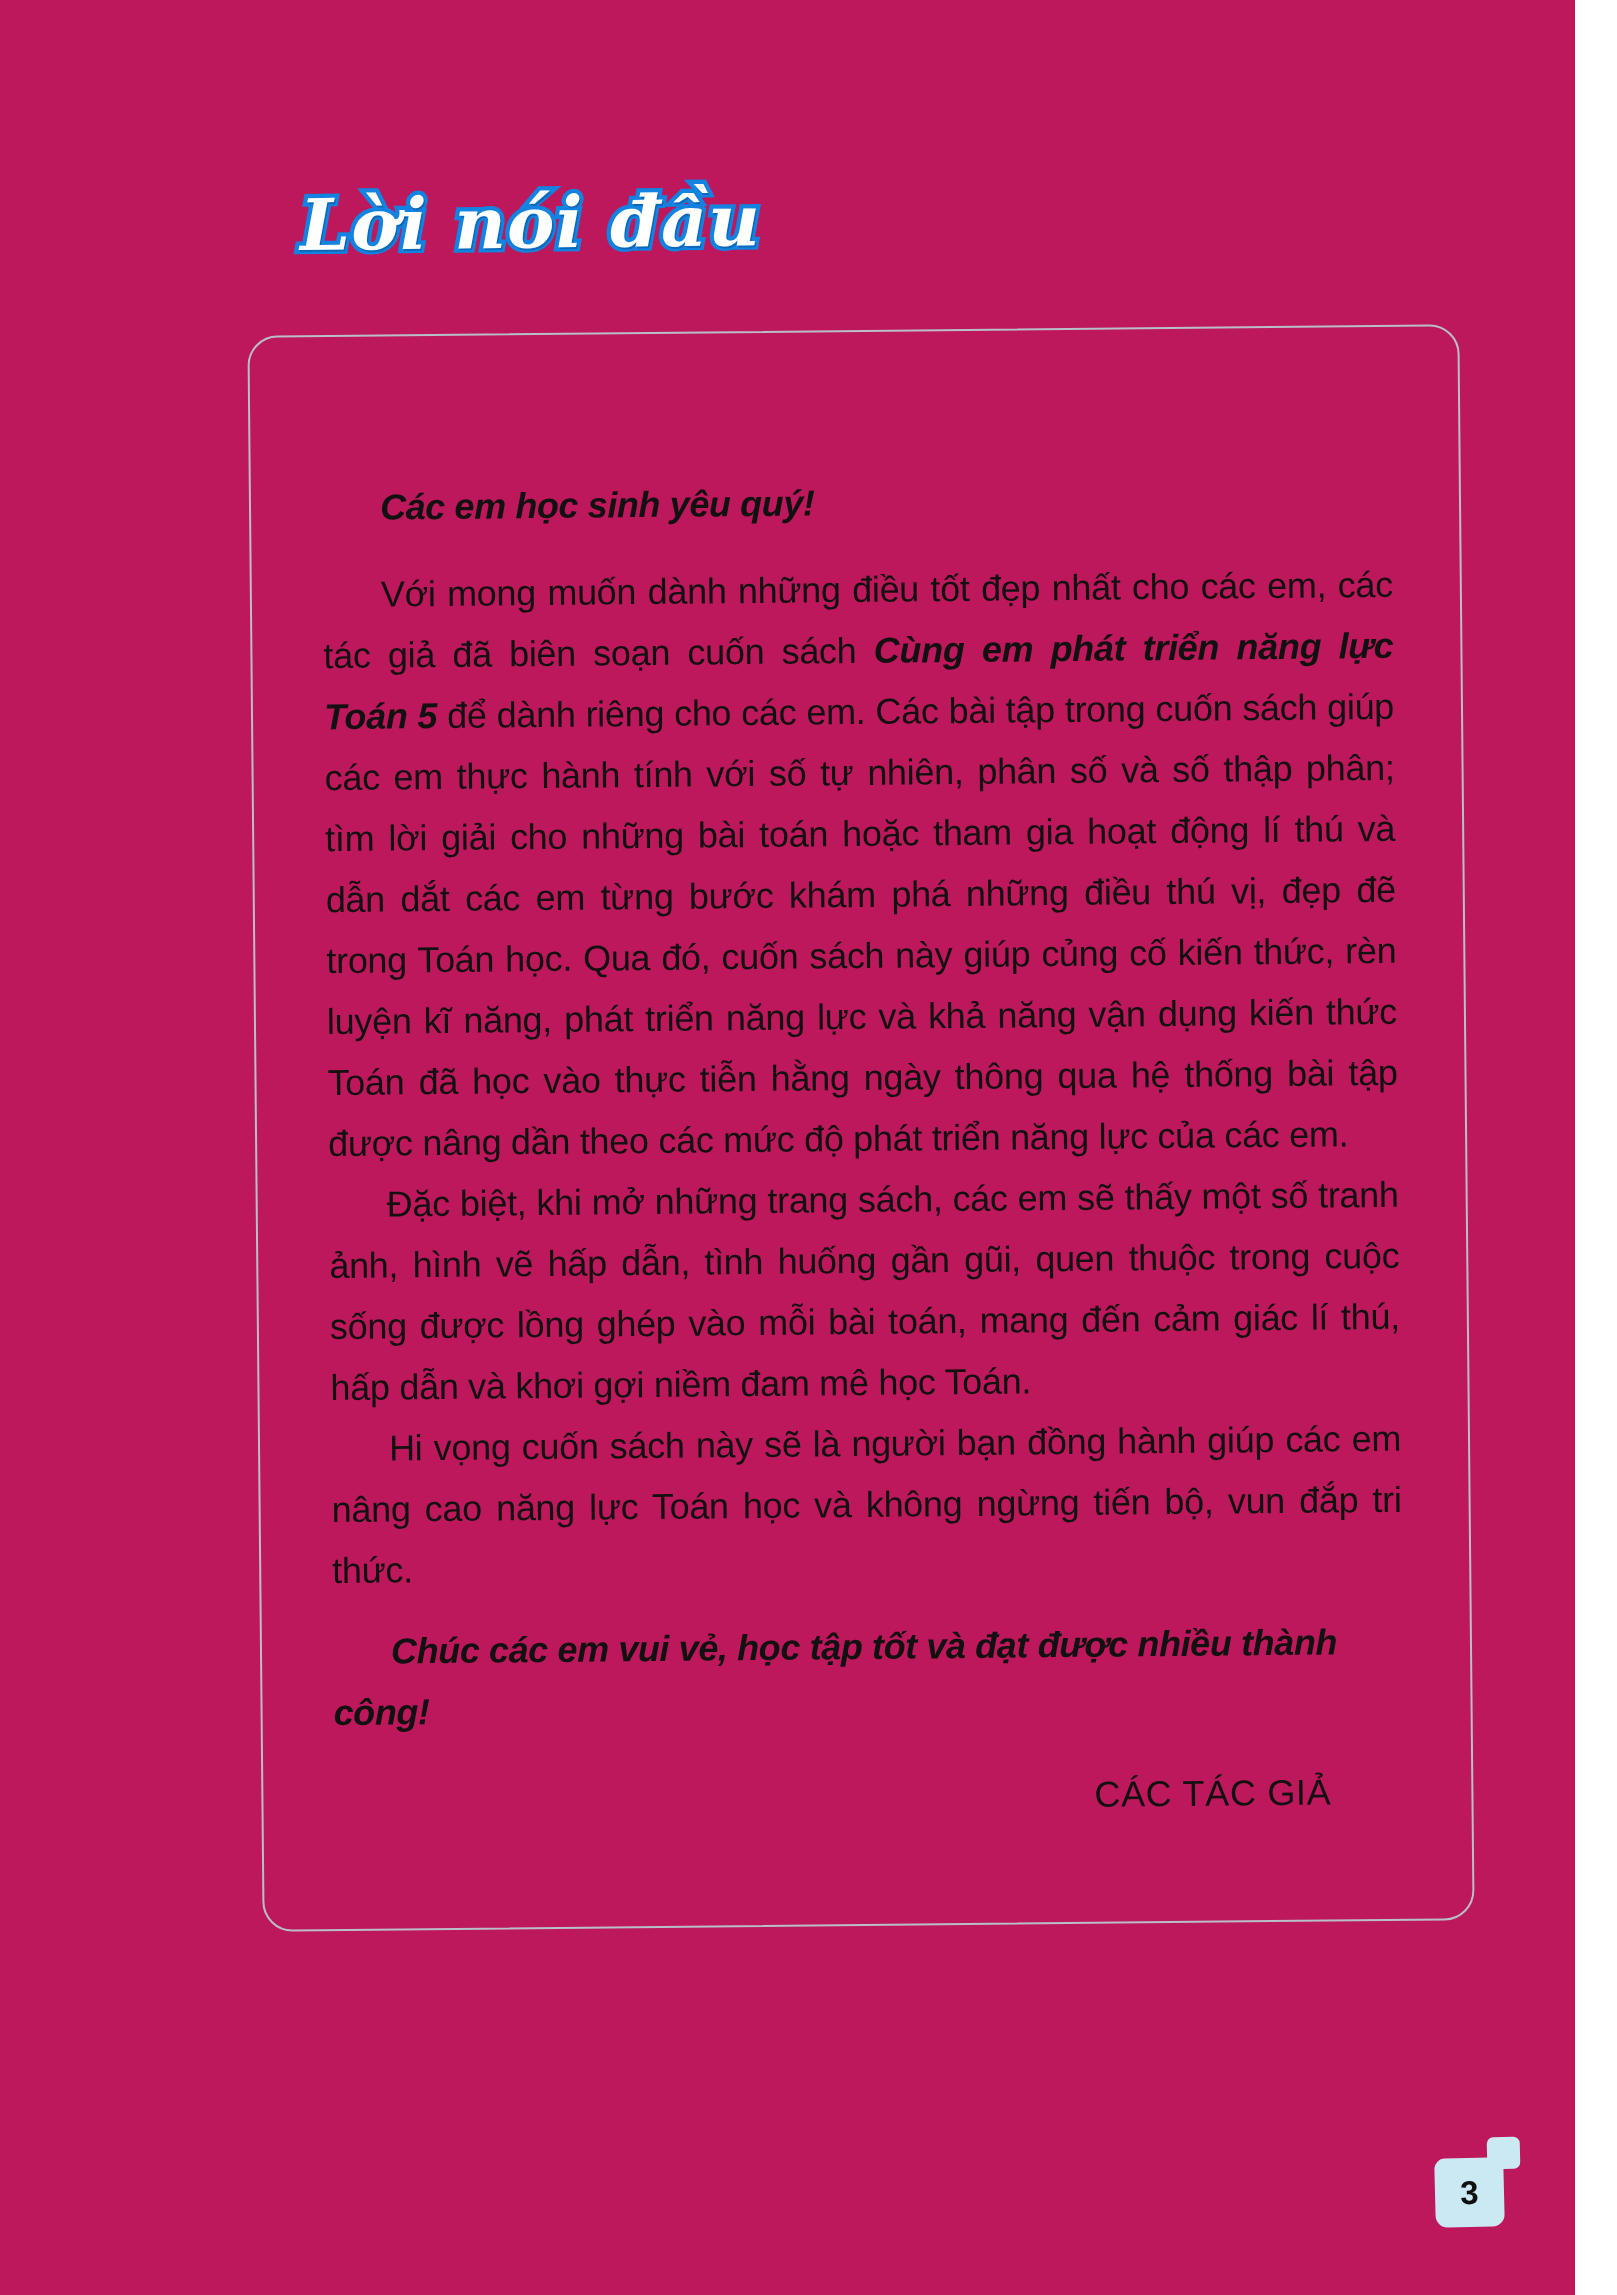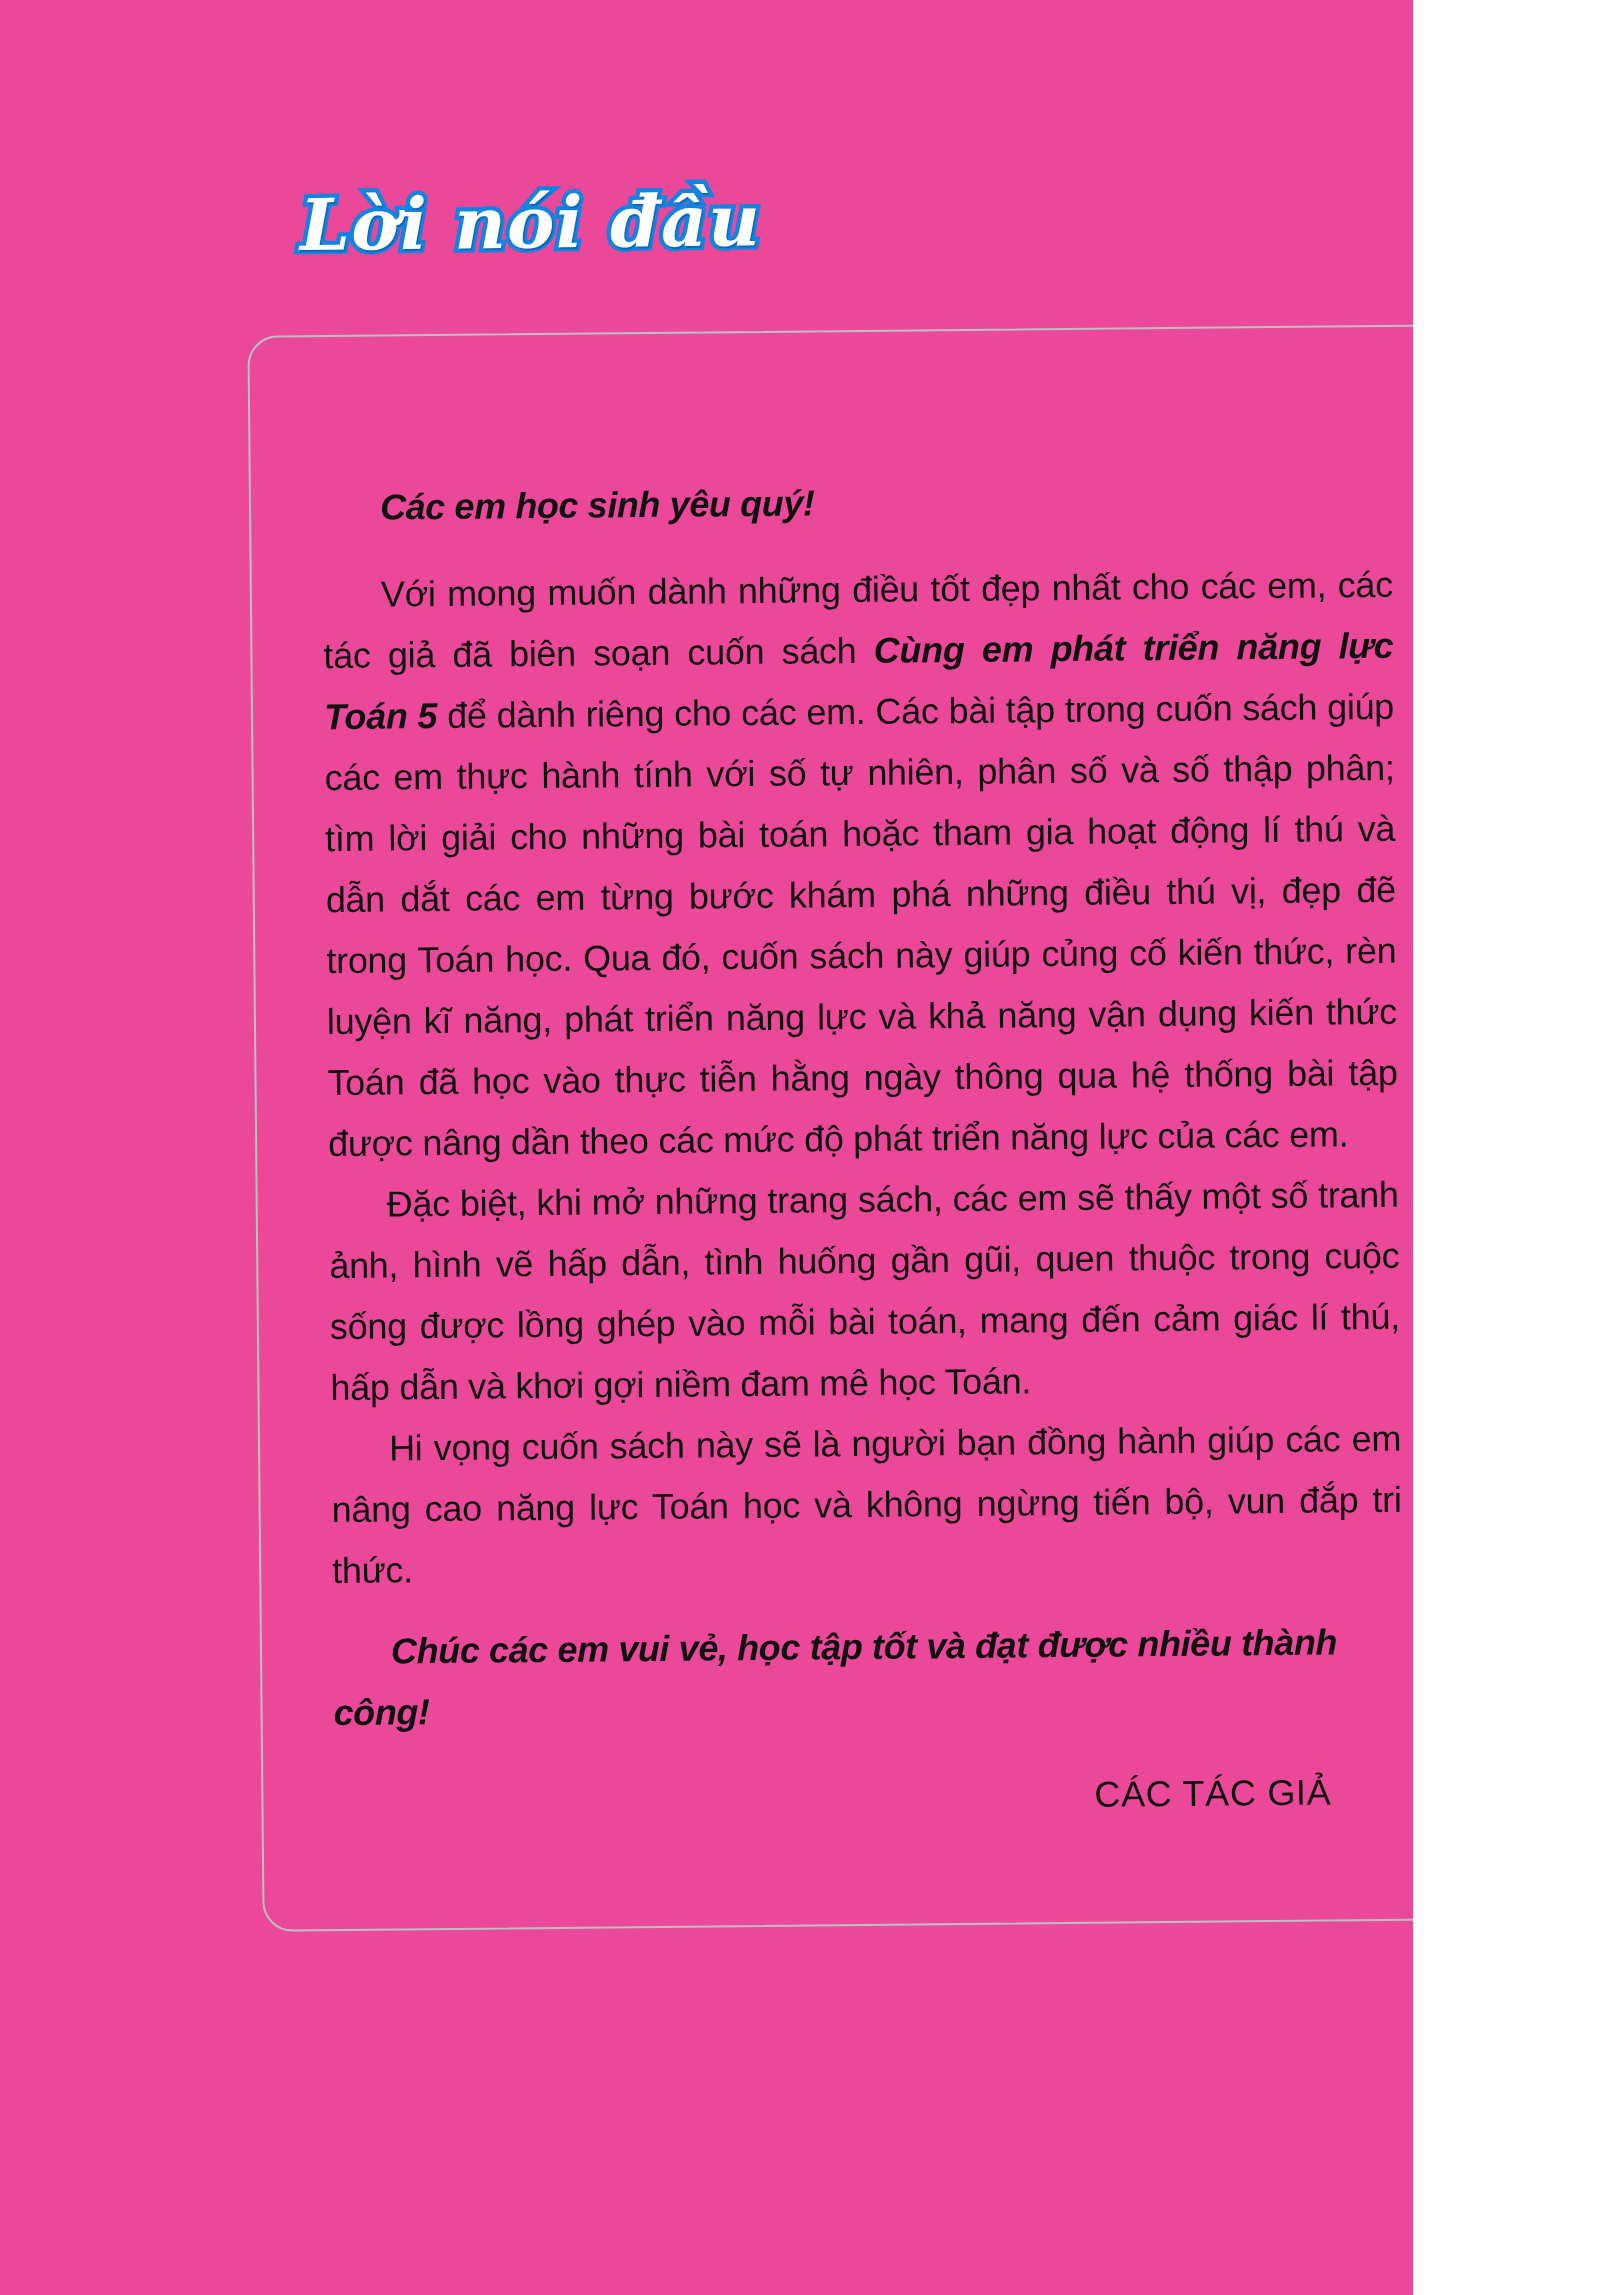--- a/index.html
+++ b/index.html
@@ -4,23 +4,23 @@
 <title>Lời nói đầu</title>
 <style>
   html, body {
     margin: 0;
     padding: 0;
     background: #ffffff;
   }
 
   #page {
     position: relative;
-    width: 1413px;
+    width: 1575px;
     height: 2295px;
-    background: #ec4899;
+    background: #be185d;
     overflow: hidden;
     font-family: "Liberation Sans", "DejaVu Sans", sans-serif;
     -webkit-font-smoothing: antialiased;
   }
 
   
   .title-wrap {
     position: absolute;
     left: 300px;
     top: 188px;

